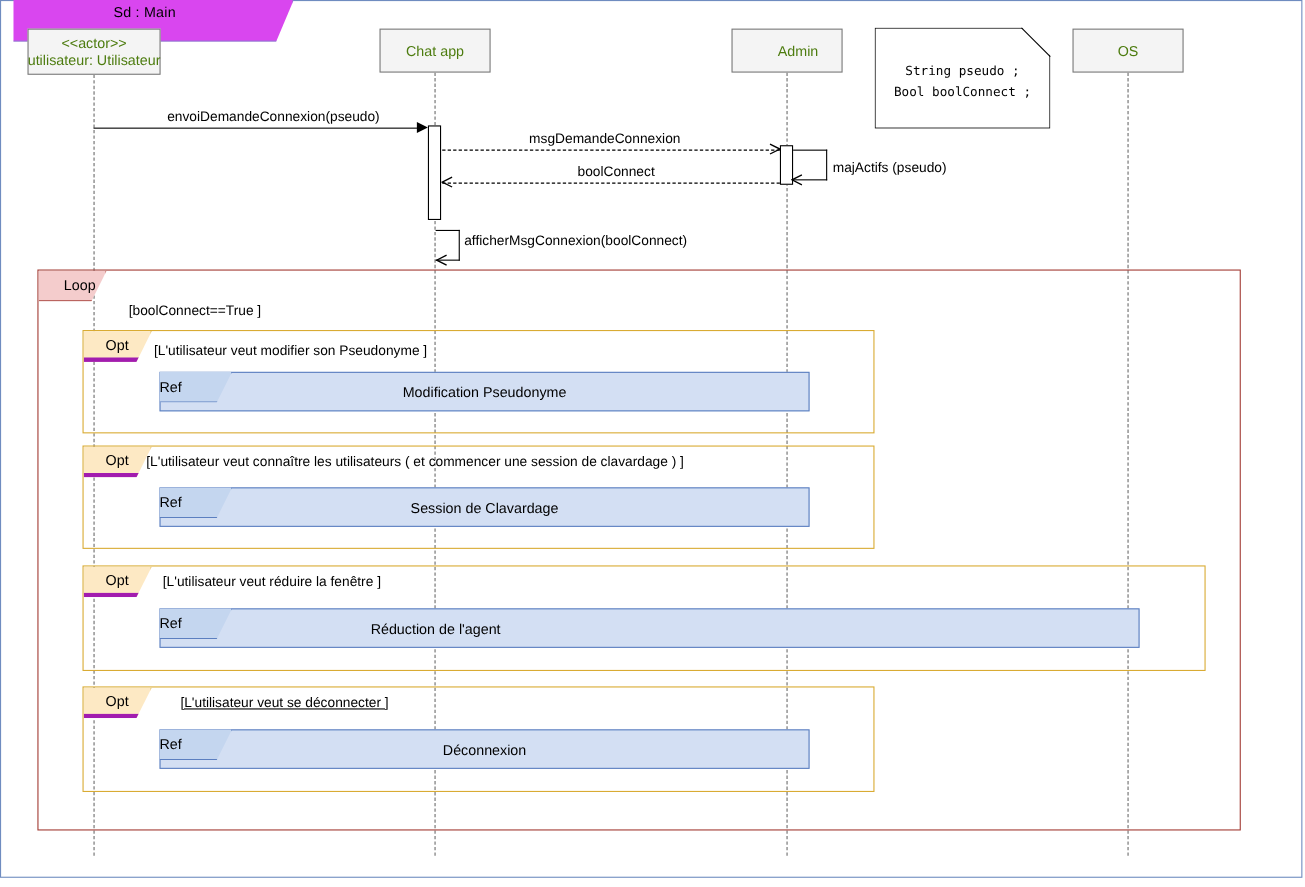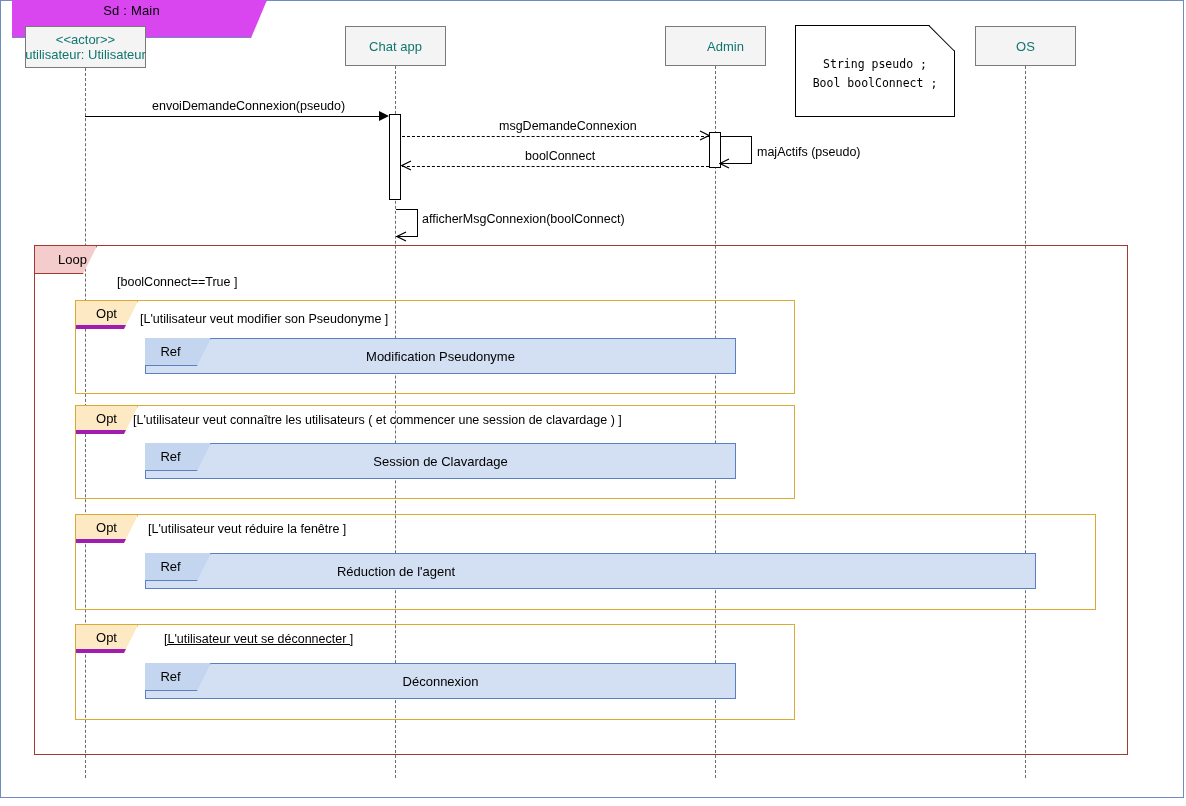--- a/index.html
+++ b/index.html
@@ -67,21 +67,21 @@
   .lifeline-head {
     position: absolute;
     background: #f4f4f4;
     border: 1px solid #7a7a7a;
     box-sizing: border-box;
     display: flex;
     flex-direction: column;
     align-items: center;
     justify-content: center;
     font-size: 13px;
-    color: #0f766e;
+    color: #4d7c0f;
     text-align: center;
     line-height: 15px;
   }
   .lifeline-head span { display: block; white-space: nowrap; }
 
   
   .activation {
     position: absolute;
     background: #ffffff;
     border: 1px solid #000000;
@@ -209,21 +209,20 @@
     border-right: 1px solid #5b7fc0;
     border-bottom: 1px solid #5b7fc0;
     box-sizing: border-box;
     -webkit-clip-path: polygon(0 0, 100% 0, calc(100% - 14px) 100%, 0 100%);
     clip-path: polygon(0 0, 100% 0, calc(100% - 14px) 100%, 0 100%);
     display: flex;
     align-items: center;
   }
   .ref-tab-label {
     width: calc(100% - 14px);
-    text-align: center;
     font-size: 13px;
     color: #000000;
   }
   .ref-title {
     position: absolute;
     left: 0;
     width: 100%;
     text-align: center;
     font-size: 13px;
     color: #000000;
@@ -271,21 +270,21 @@
   <div class="activation" style="left:709px; top:132px; width:12px; height:36px;"></div>
 
   <div class="msg-line" style="left:85px; top:116px; width:296px;"></div>
   <div class="arrow-filled-right" style="left:379px; top:111px;"></div>
   <div class="msg-label" style="left:152px; top:99px;">envoiDemandeConnexion(pseudo)</div>
 
   <div class="msg-line dashed" style="left:402px; top:136px; width:307px;"></div>
   <svg class="arrow-open-right" style="left:699px; top:130px;" viewBox="0 0 11 11">
     <polyline points="1,1 10,5.5 1,10" fill="none" stroke="#000000" stroke-width="1.2"></polyline>
   </svg>
-  <div class="msg-label" style="left:499px; top:119px;">msgDemandeConnexion</div>
+  <div class="msg-label" style="left:481px; top:119px;">msgDemandeConnexion</div>
 
   <div class="msg-line dashed" style="left:402px; top:166px; width:307px;"></div>
   <svg class="arrow-open-left" style="left:401px; top:160px;" viewBox="0 0 11 11">
     <polyline points="10,1 1,5.5 10,10" fill="none" stroke="#000000" stroke-width="1.2"></polyline>
   </svg>
   <div class="msg-label" style="left:525px; top:149px;">boolConnect</div>
 
   <div class="selfcall" style="left:721px; top:136px; width:31px; height:28px;"></div>
   <svg class="arrow-open-left" style="left:719px; top:158px;" viewBox="0 0 11 11">
     <polyline points="10,1 1,5.5 10,10" fill="none" stroke="#000000" stroke-width="1.2"></polyline>

